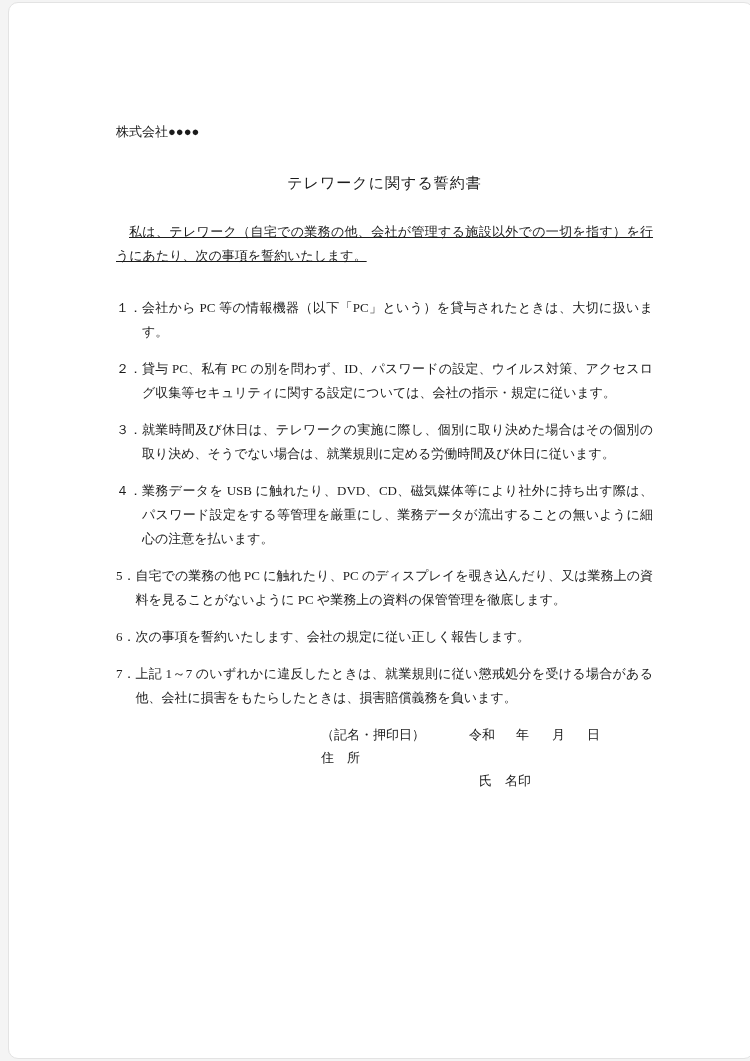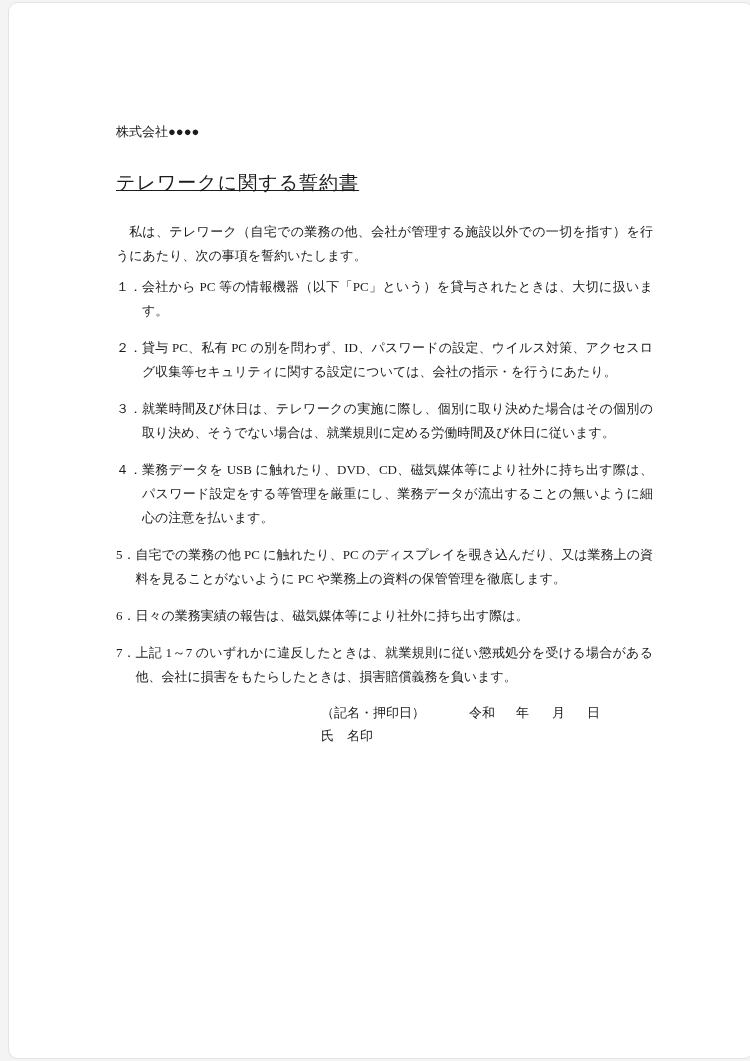--- a/index.html
+++ b/index.html
@@ -18,47 +18,47 @@
     border: 1px solid #e3e3e3;
     border-radius: 10px;
     padding: 115px 100px 0 107px;
     color: #1b1b1b;
     font-size: 13px;
     line-height: 24px;
     overflow: hidden;
   }
   .recipient { line-height: 28px; }
   .doc-title {
-    font-size: 19px;
+    font-size: 15px;
     font-weight: normal;
     letter-spacing: 1px;
+    text-align: center;
     line-height: 26px;
     margin: 24px 0 0 0;
-    text-decoration: underline;
   }
   .intro {
     margin-top: 24px;
-    margin-bottom: 7px;
+    margin-bottom: 28px;
     text-indent: 1em;
     text-align: justify;
+    text-decoration: underline;
   }
   .item { display: flex; margin-bottom: 13px; }
   .item .num { white-space: pre; flex: none; }
   .item .text { flex: 1; text-align: justify; }
   .sig {
     margin-left: 205px;
     width: 368px;
     line-height: 23px;
-    font-family: Liberation Mono, monospace;
   }
   .sig-date .era   { margin-left: 44px; }
   .sig-date .yunit { margin-left: 21px; }
   .sig-date .munit { margin-left: 23px; }
   .sig-date .dunit { margin-left: 22px; }
-  .sig-name { display: flex; justify-content: flex-start; }
+  .sig-name { display: flex; justify-content: center; }
 </style>
 </head>
 <body>
 
 <div class="page">
 
   <div class="recipient">
     <div>株式会社●●●●</div>
   </div>
 
@@ -66,47 +66,48 @@
 
   <p class="intro">私は、テレワーク（自宅での業務の他、会社が管理する施設以外での一切を指す）を行うにあたり、次の事項を誓約いたします。</p>
 
   <div>
     <div class="item">
       <span class="num">１．</span>
       <span class="text">会社から PC 等の情報機器（以下「PC」という）を貸与されたときは、大切に扱います。</span>
     </div>
     <div class="item">
       <span class="num">２．</span>
-      <span class="text">貸与 PC、私有 PC の別を問わず、ID、パスワードの設定、ウイルス対策、アクセスログ収集等セキュリティに関する設定については、会社の指示・を行うにあたり。</span>
+      <span class="text">貸与 PC、私有 PC の別を問わず、ID、パスワードの設定、ウイルス対策、アクセスログ収集等セキュリティに関する設定については、会社の指示・規定に従います。</span>
     </div>
     <div class="item">
       <span class="num">３．</span>
       <span class="text">就業時間及び休日は、テレワークの実施に際し、個別に取り決めた場合はその個別の取り決め、そうでない場合は、就業規則に定める労働時間及び休日に従います。</span>
     </div>
     <div class="item">
       <span class="num">４．</span>
       <span class="text">業務データを USB に触れたり、DVD、CD、磁気媒体等により社外に持ち出す際は、パスワード設定をする等管理を厳重にし、業務データが流出することの無いように細心の注意を払います。</span>
     </div>
     <div class="item">
       <span class="num">5．</span>
       <span class="text">自宅での業務の他 PC に触れたり、PC のディスプレイを覗き込んだり、又は業務上の資料を見ることがないように PC や業務上の資料の保管管理を徹底します。</span>
     </div>
     <div class="item">
       <span class="num">6．</span>
-      <span class="text">日々の業務実績の報告は、磁気媒体等により社外に持ち出す際は。</span>
+      <span class="text">次の事項を誓約いたします、会社の規定に従い正しく報告します。</span>
     </div>
     <div class="item">
       <span class="num">7．</span>
       <span class="text">上記 1～7 のいずれかに違反したときは、就業規則に従い懲戒処分を受ける場合がある他、会社に損害をもたらしたときは、損害賠償義務を負います。</span>
     </div>
   </div>
 
   <div class="sig">
     <div class="sig-date">
       <span>（記名・押印日）</span><span class="era">令和</span><span class="yunit">年</span><span class="munit">月</span><span class="dunit">日</span>
     </div>
+    <div>住　所</div>
     <div class="sig-name">
       <span>氏　名</span>
       <span>印</span>
     </div>
   </div>
 
 </div>
 
 </body></html>

